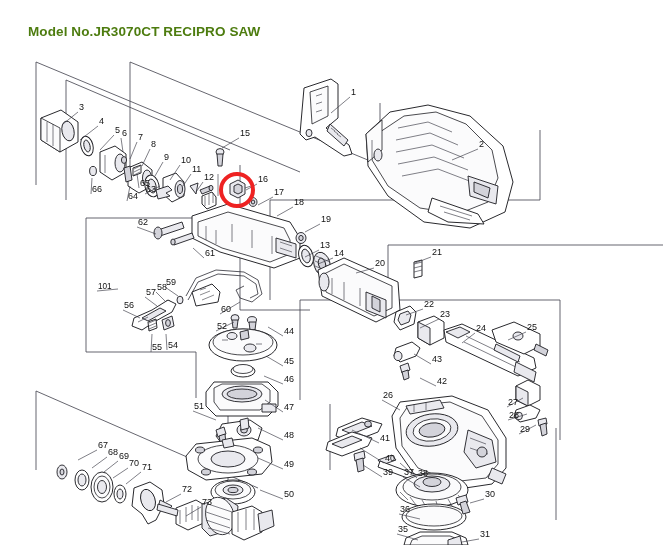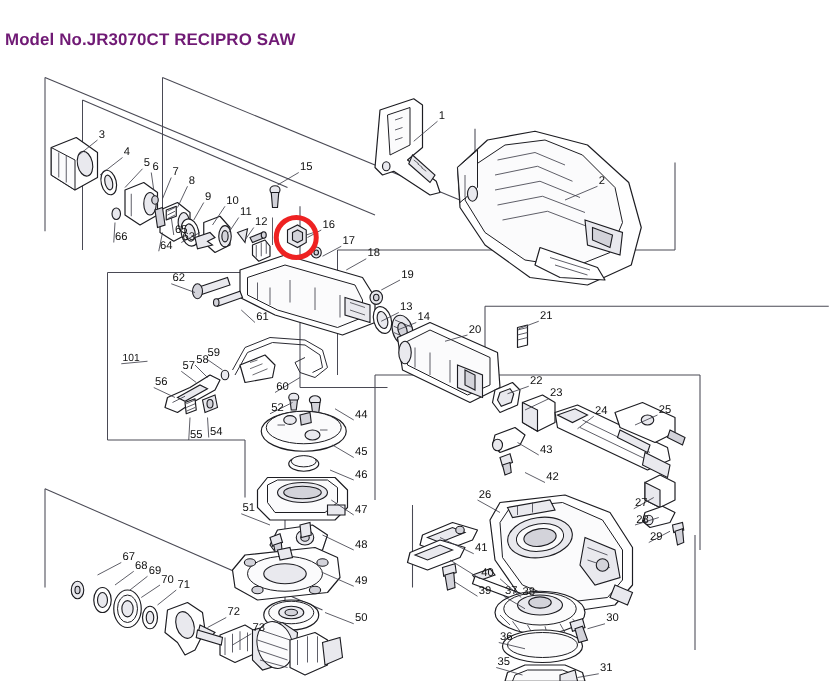--- a/index.html
+++ b/index.html
@@ -3,23 +3,23 @@
 <meta charset="utf-8">
 <title>Model No.JR3070CT RECIPRO SAW</title>
 <style>
   html,body{margin:0;padding:0;background:#ffffff;}
   body{
     width:663px;height:545px;overflow:hidden;position:relative;
     font-family:"Liberation Sans",sans-serif;
     color:#000000;
   }
   #page-title{
-    position:absolute;left:4px;top:24px;
+    position:absolute;left:28px;top:24px;
     font-size:13.5px;font-weight:600;letter-spacing:.1px;
-    color:#701a75;white-space:nowrap;
+    color:#4d7c0f;white-space:nowrap;
   }
   #diagram-canvas{
     position:absolute;left:0;top:0;width:663px;height:545px;
   }
   #diagram-canvas svg{display:block;}
   .cl{fill:none;stroke:#2b2b33;stroke-width:.8;}
   .cl-thin{fill:none;stroke:#3a3a45;stroke-width:.65;}
   .sec{fill:none;stroke:#4a4a55;stroke-width:.85;}
   .prt{fill:#ffffff;stroke:#1d1d22;stroke-width:.95;stroke-linejoin:round;}
   .prt-l{fill:#fbfbfc;stroke:#1d1d22;stroke-width:.8;}

